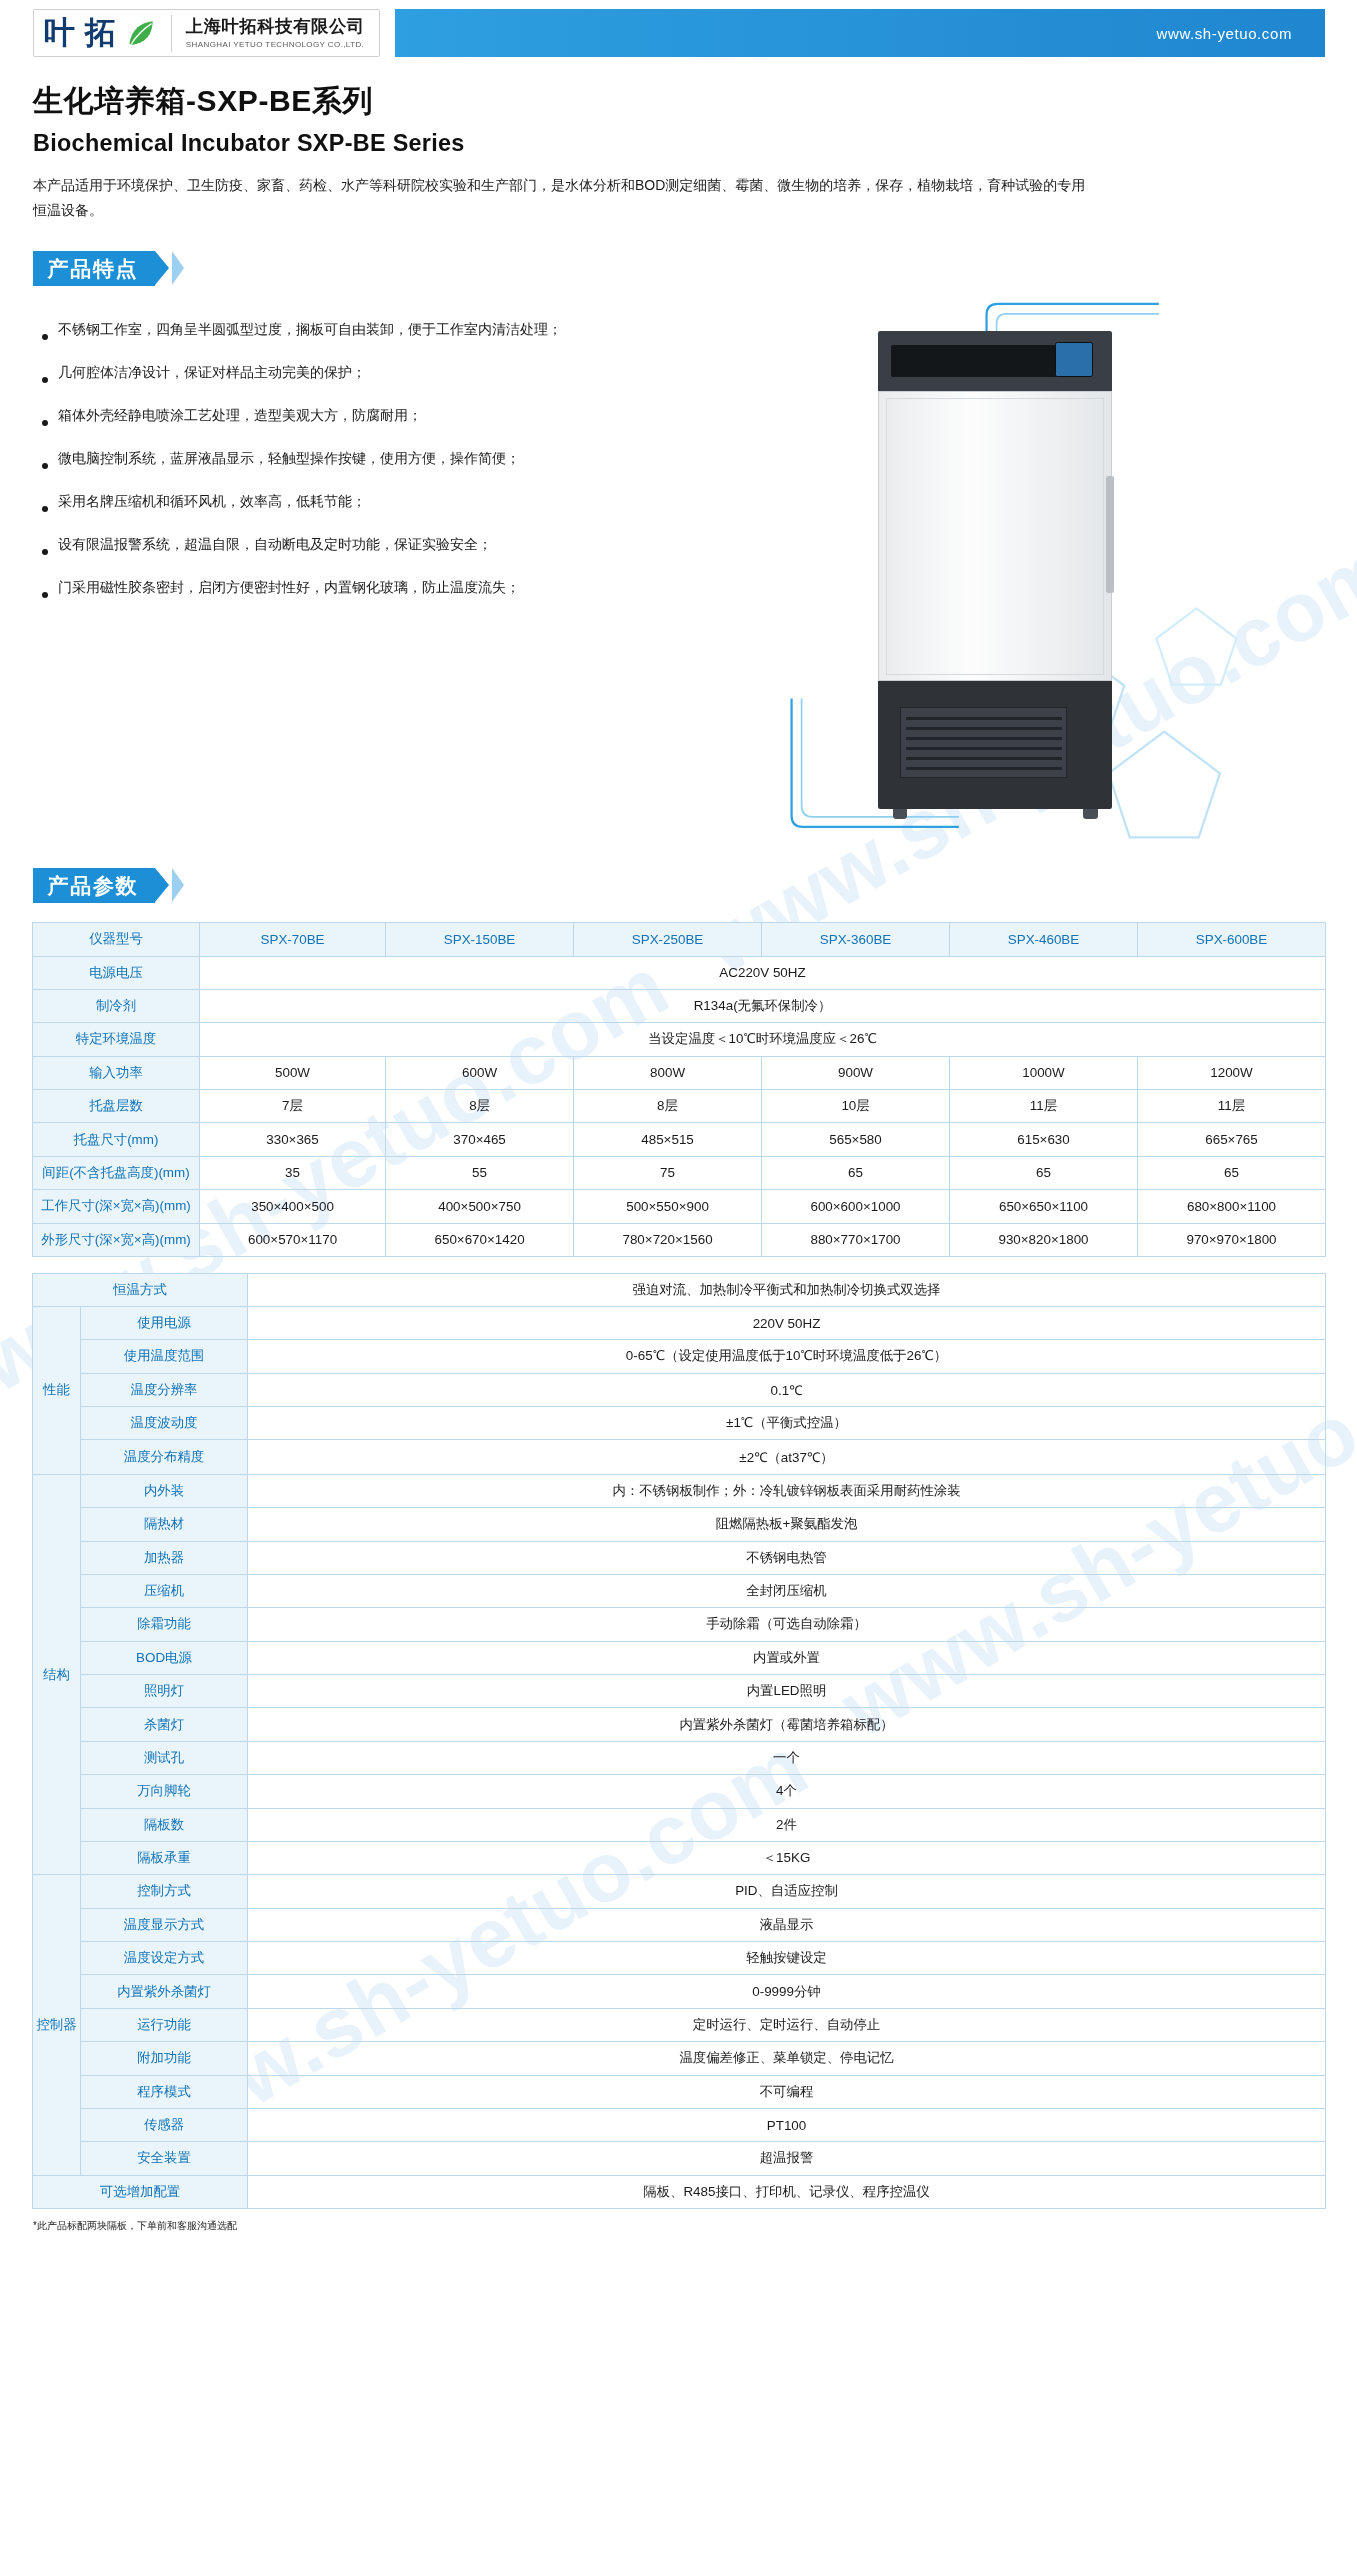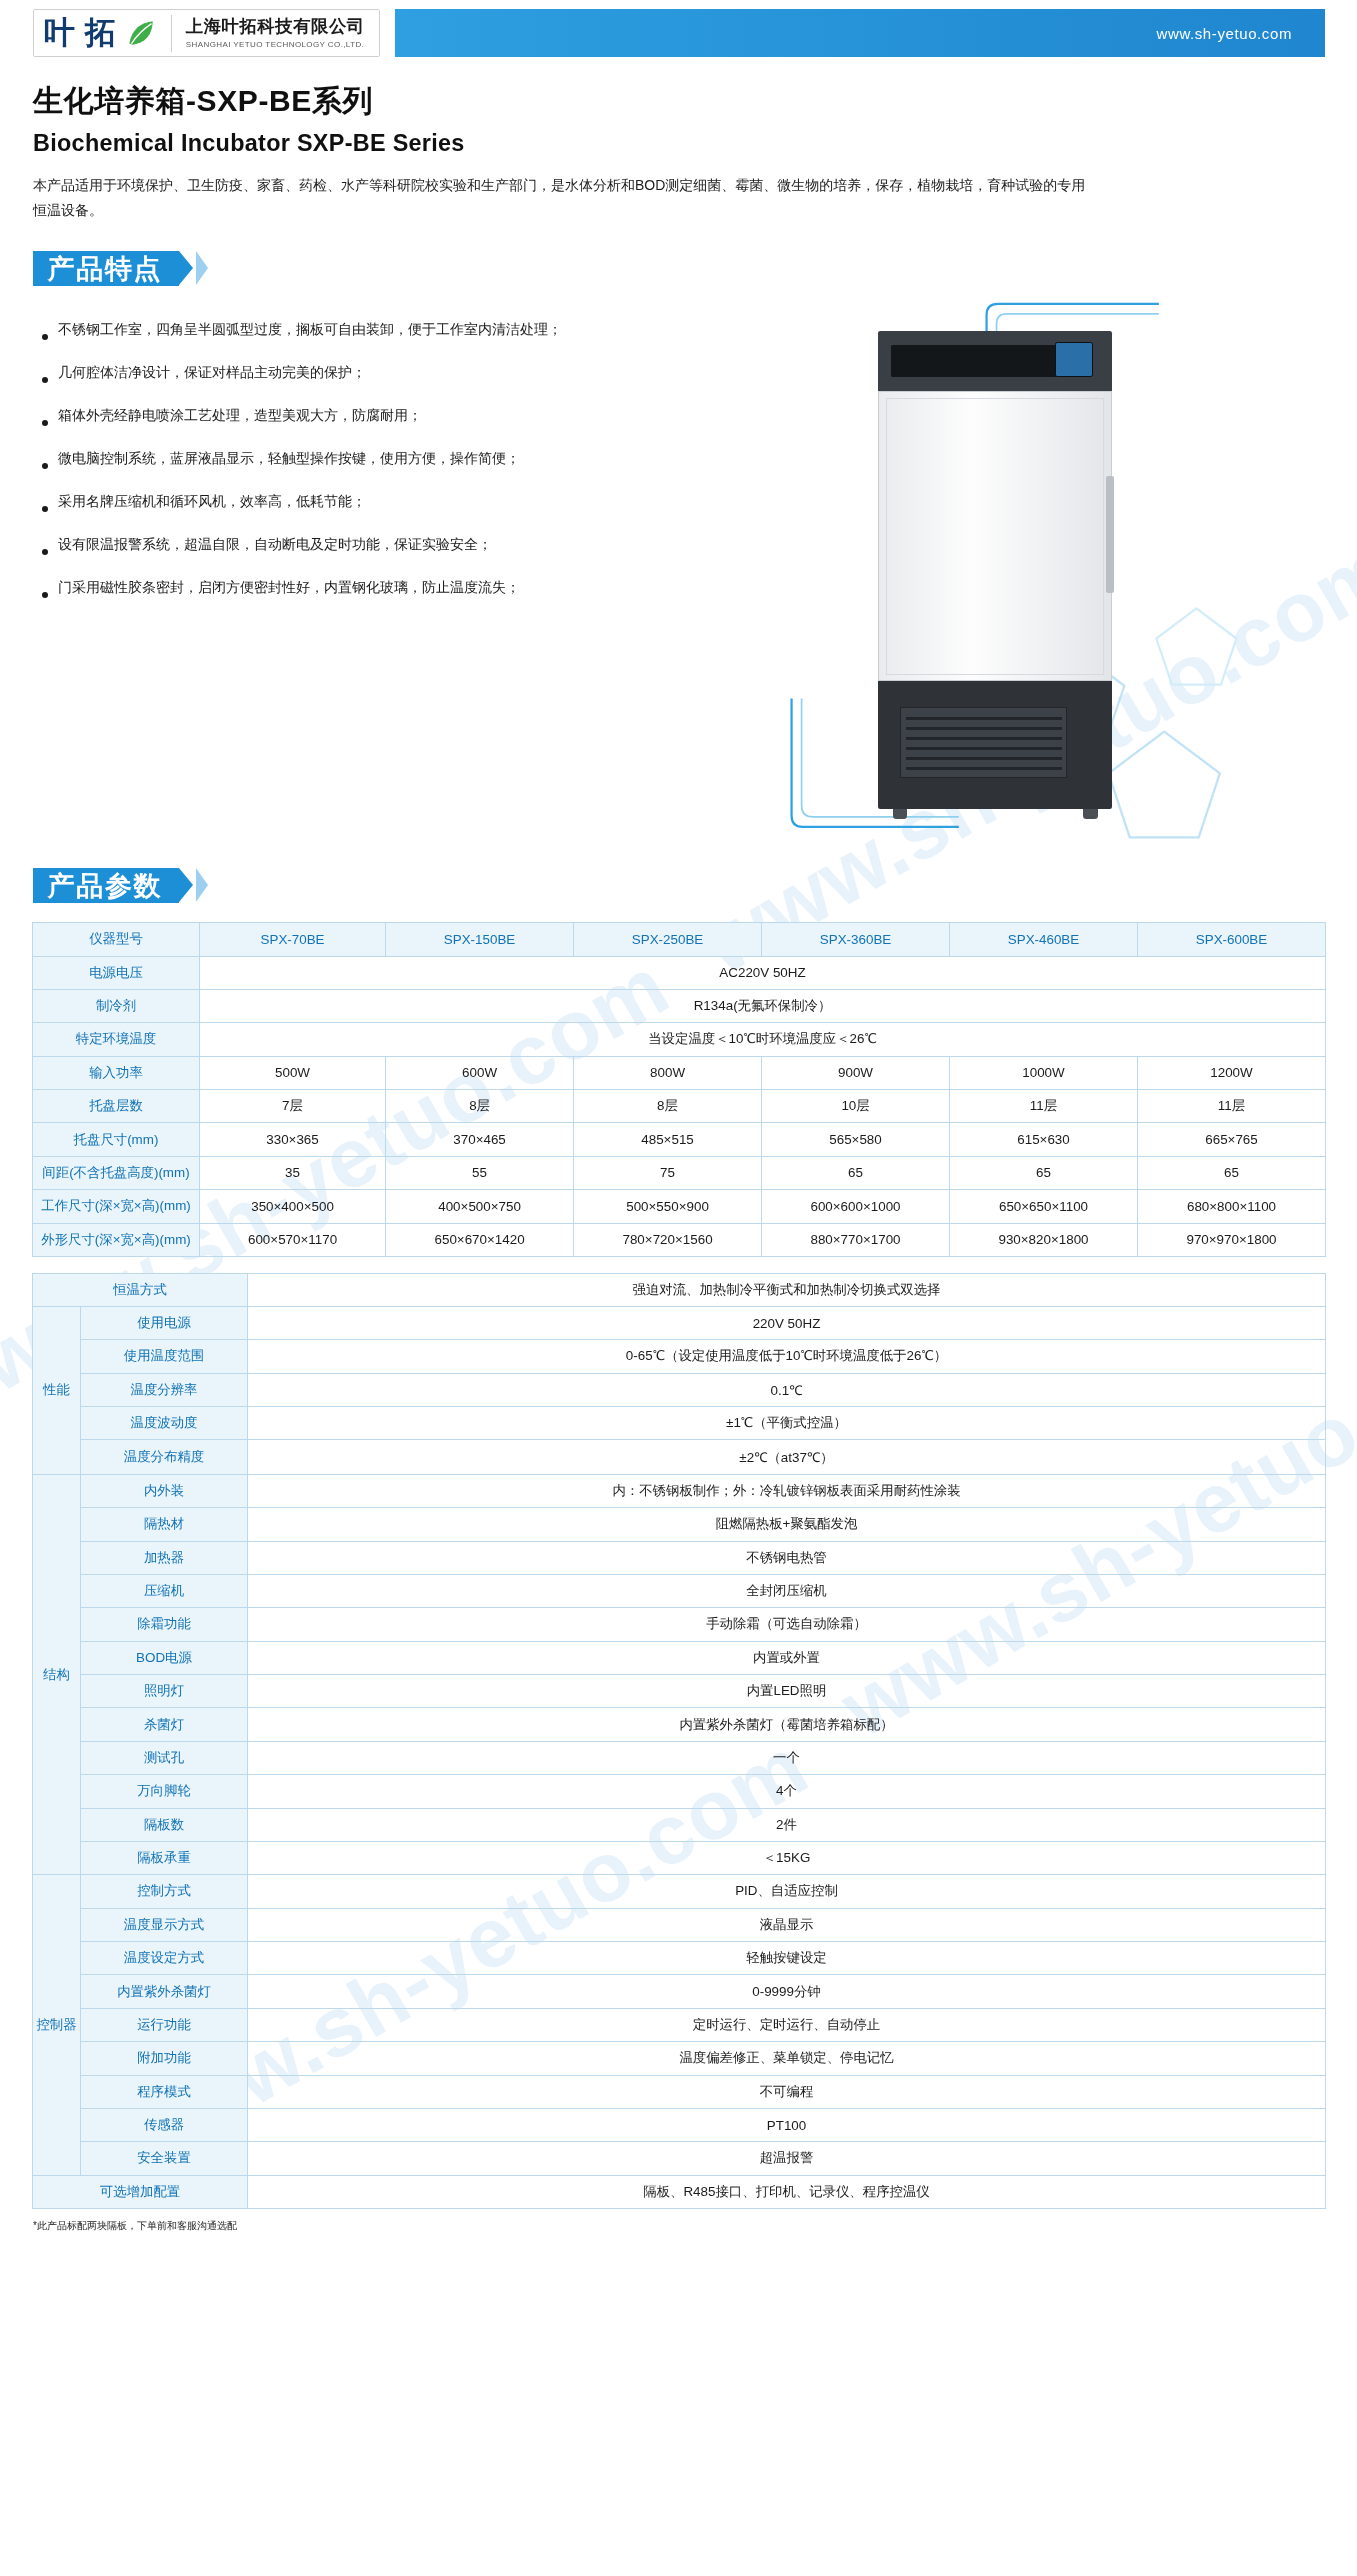--- a/index.html
+++ b/index.html
@@ -53,21 +53,21 @@
 
   
   .title-wrap { padding: 19px 33px 0 33px; }
   .title-cn { font-size: 30px; font-weight: 700; letter-spacing: 0.6px; color:#101010; }
   .title-en { font-size: 23.4px; font-weight: 700; color: #101010; margin-top: 7.8px; letter-spacing:0.3px;}
   .intro { padding: 16.7px 33px 0 33px; font-size: 14px; line-height: 1.75; color: #1c1c1c; max-width: 1131px;}
 
   
   .section-head { position: relative; margin: 29px 0 0 33px; display: inline-flex; align-items: stretch; height: 35px; }
   .section-head .sh-body {
-    background: #1d8fd6; color: #fff; font-size: 27px; font-weight: 700;
+    background: #1d8fd6; color: #fff; font-size: 21px; font-weight: 700;
     padding: 0 16.7px 0 14.5px; display:flex; align-items:center; letter-spacing: 1.7px;
   }
   .section-head .sh-arrow {
     width: 0; height: 0; border-top: 17.3px solid transparent; border-bottom: 17.3px solid transparent;
     border-left: 14.5px solid #1d8fd6;
   }
   .section-head .sh-outline {
     width: 0; height: 0; margin-left: 3.3px;
     border-top: 17.3px solid transparent; border-bottom: 17.3px solid transparent;
     border-left: 12.3px solid #9dd0f0;

